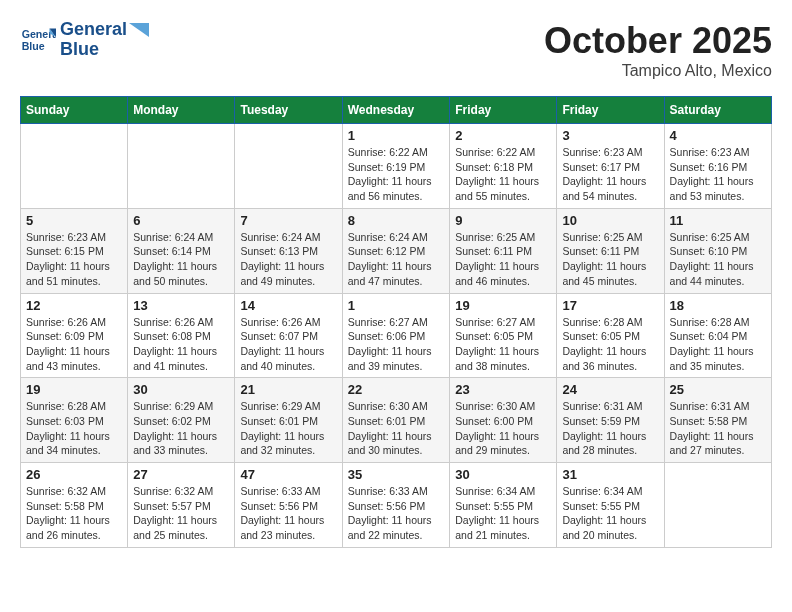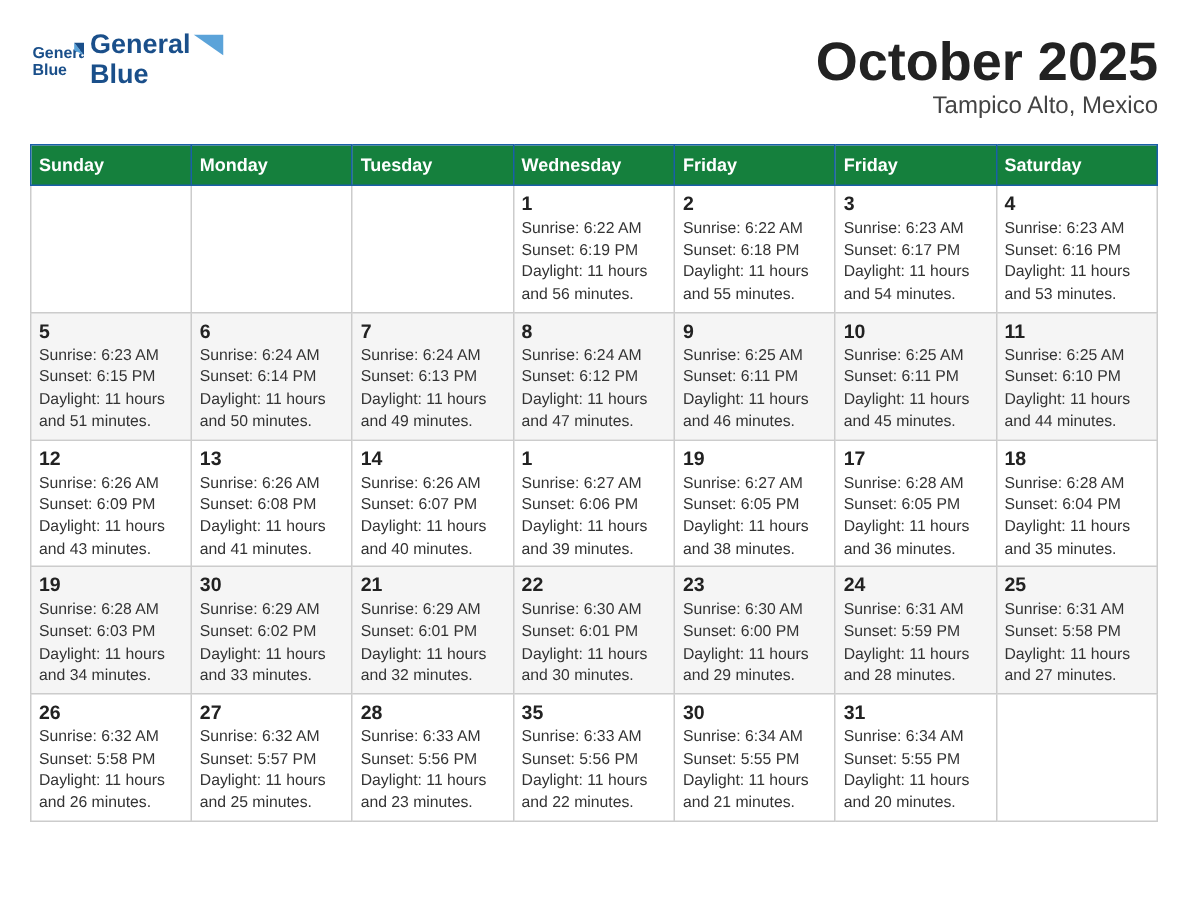--- a/index.html
+++ b/index.html
@@ -289,21 +289,21 @@
 Sunset: 5:58 PM
 Daylight: 11 hours and 26 minutes.</div>
           </td>
           <td>
             <div class="day-number">27</div>
             <div class="day-info" style="white-space: pre-line;">Sunrise: 6:32 AM
 Sunset: 5:57 PM
 Daylight: 11 hours and 25 minutes.</div>
           </td>
           <td>
-            <div class="day-number">28</div>
+            <div class="day-number">47</div>
             <div class="day-info" style="white-space: pre-line;">Sunrise: 6:33 AM
 Sunset: 5:56 PM
 Daylight: 11 hours and 23 minutes.</div>
           </td>
           <td>
             <div class="day-number">35</div>
             <div class="day-info" style="white-space: pre-line;">Sunrise: 6:33 AM
 Sunset: 5:56 PM
 Daylight: 11 hours and 22 minutes.</div>
           </td>

